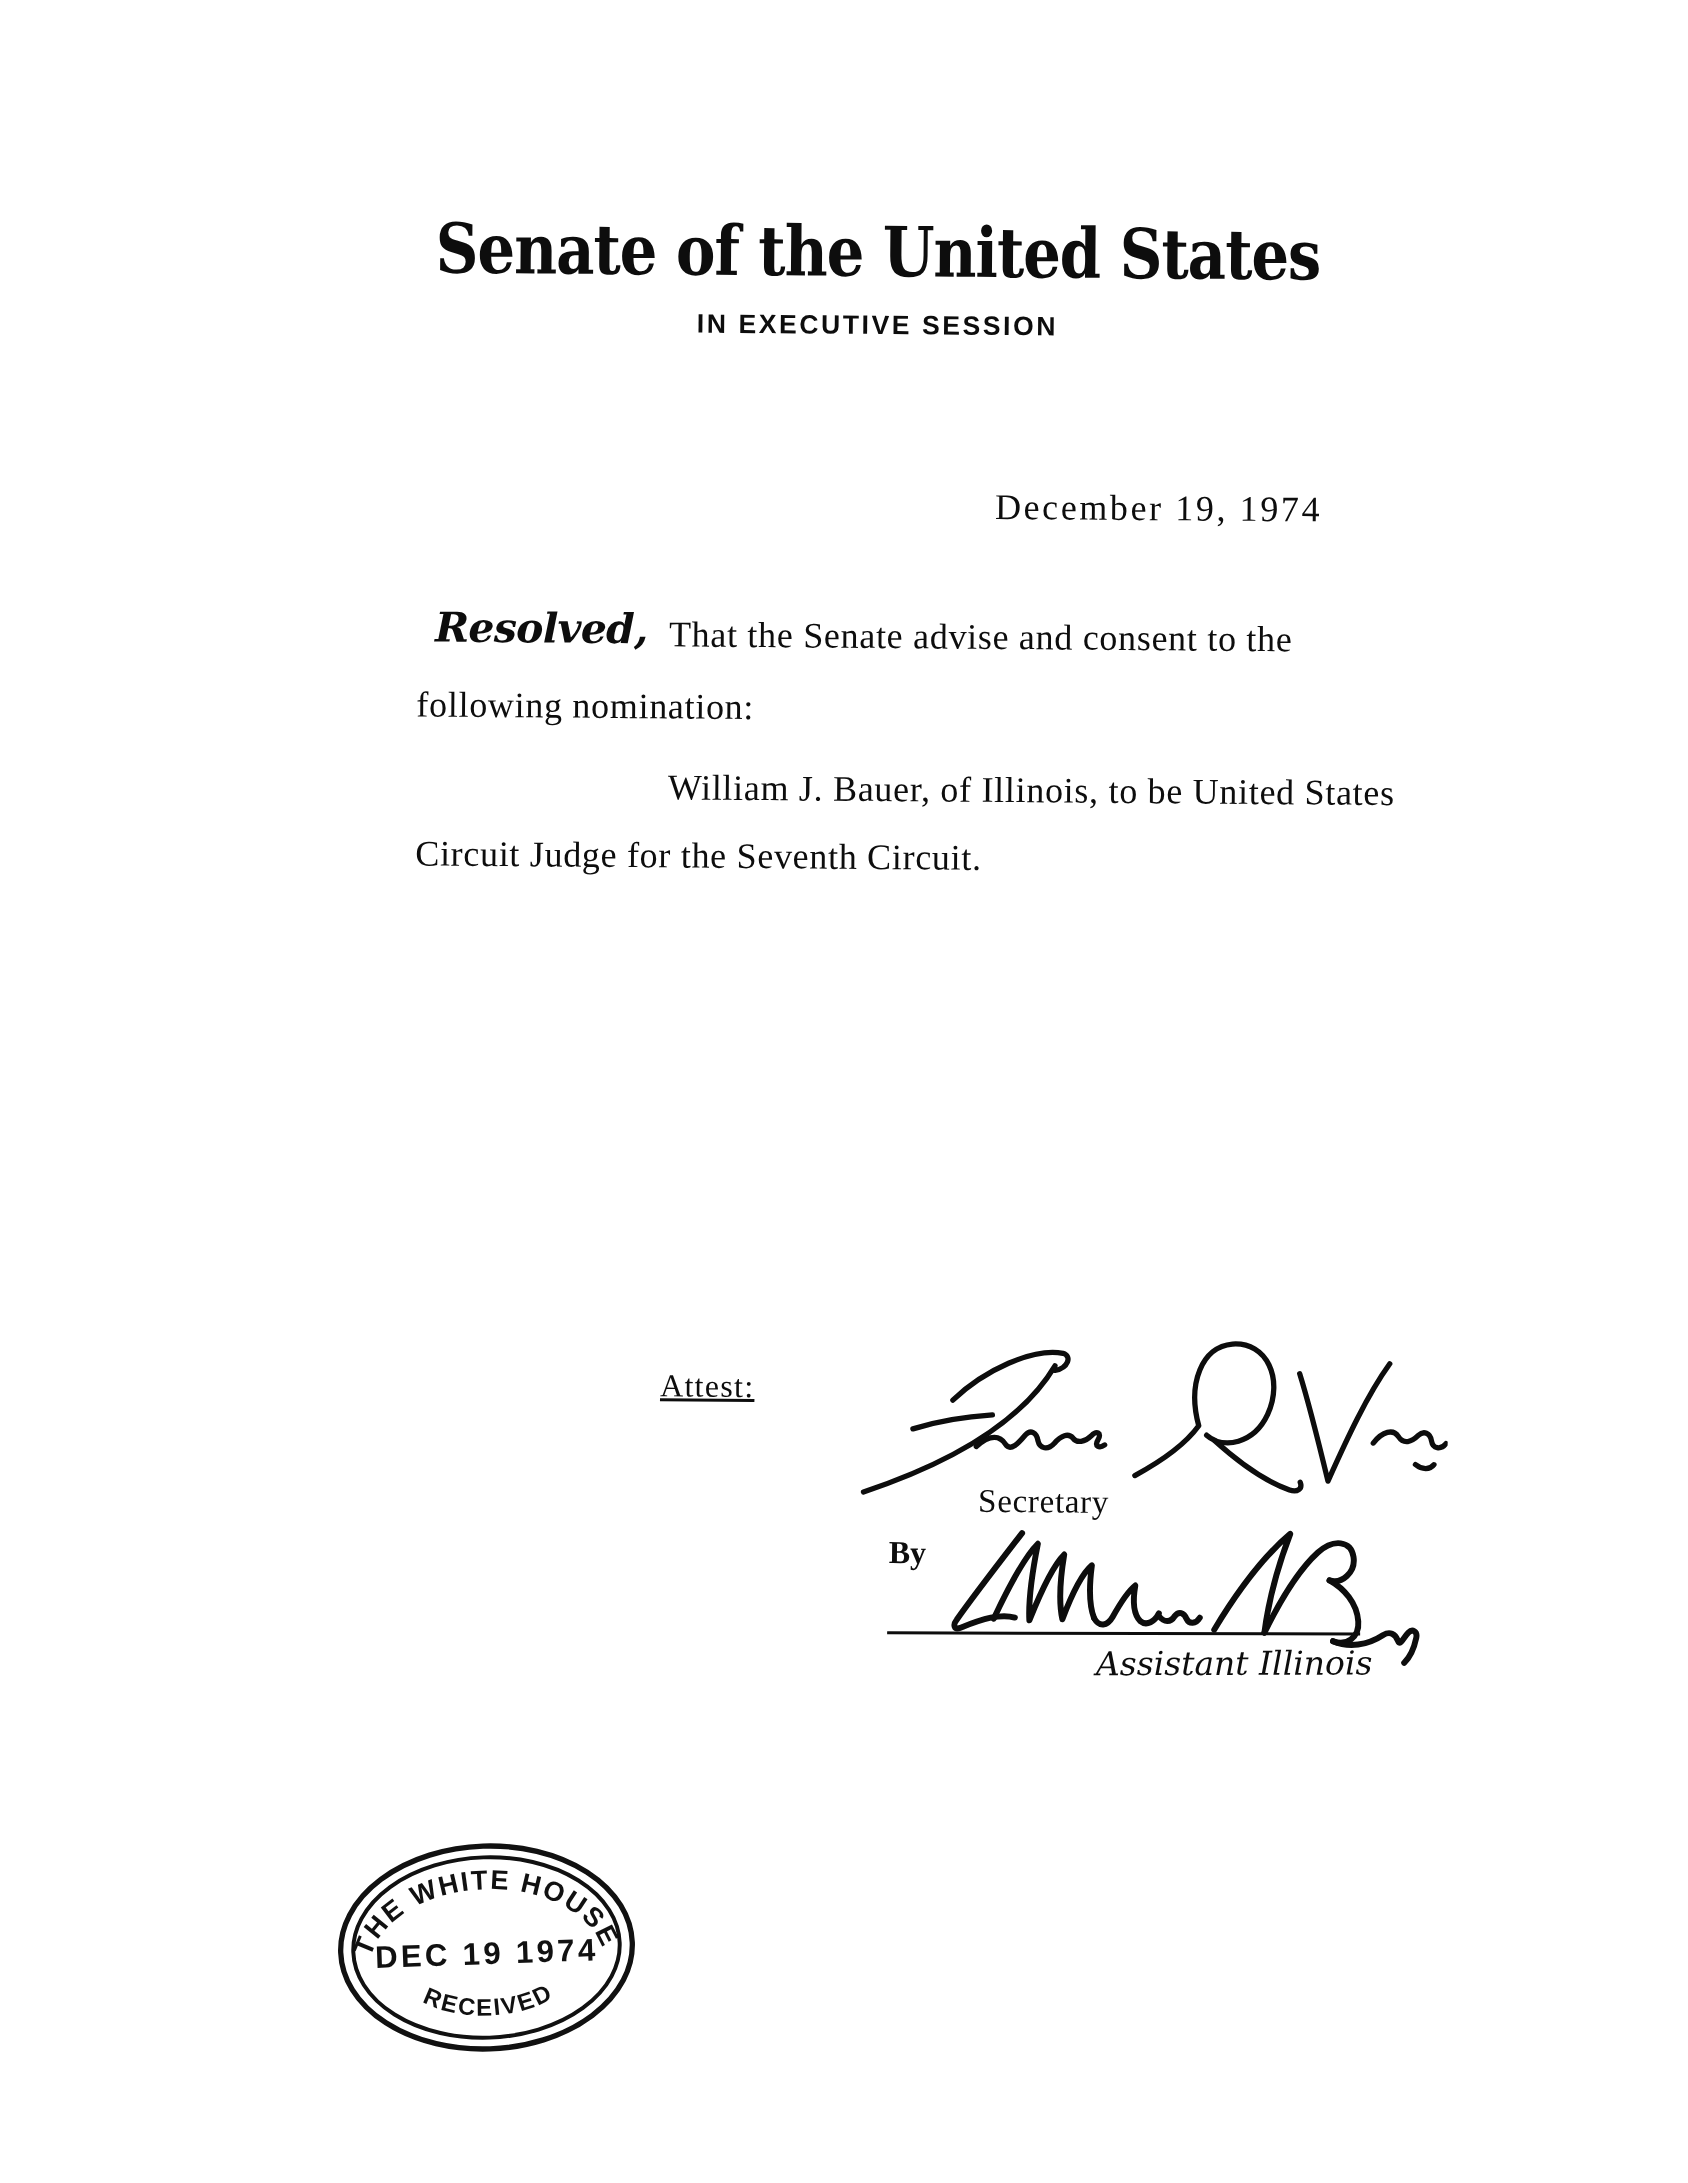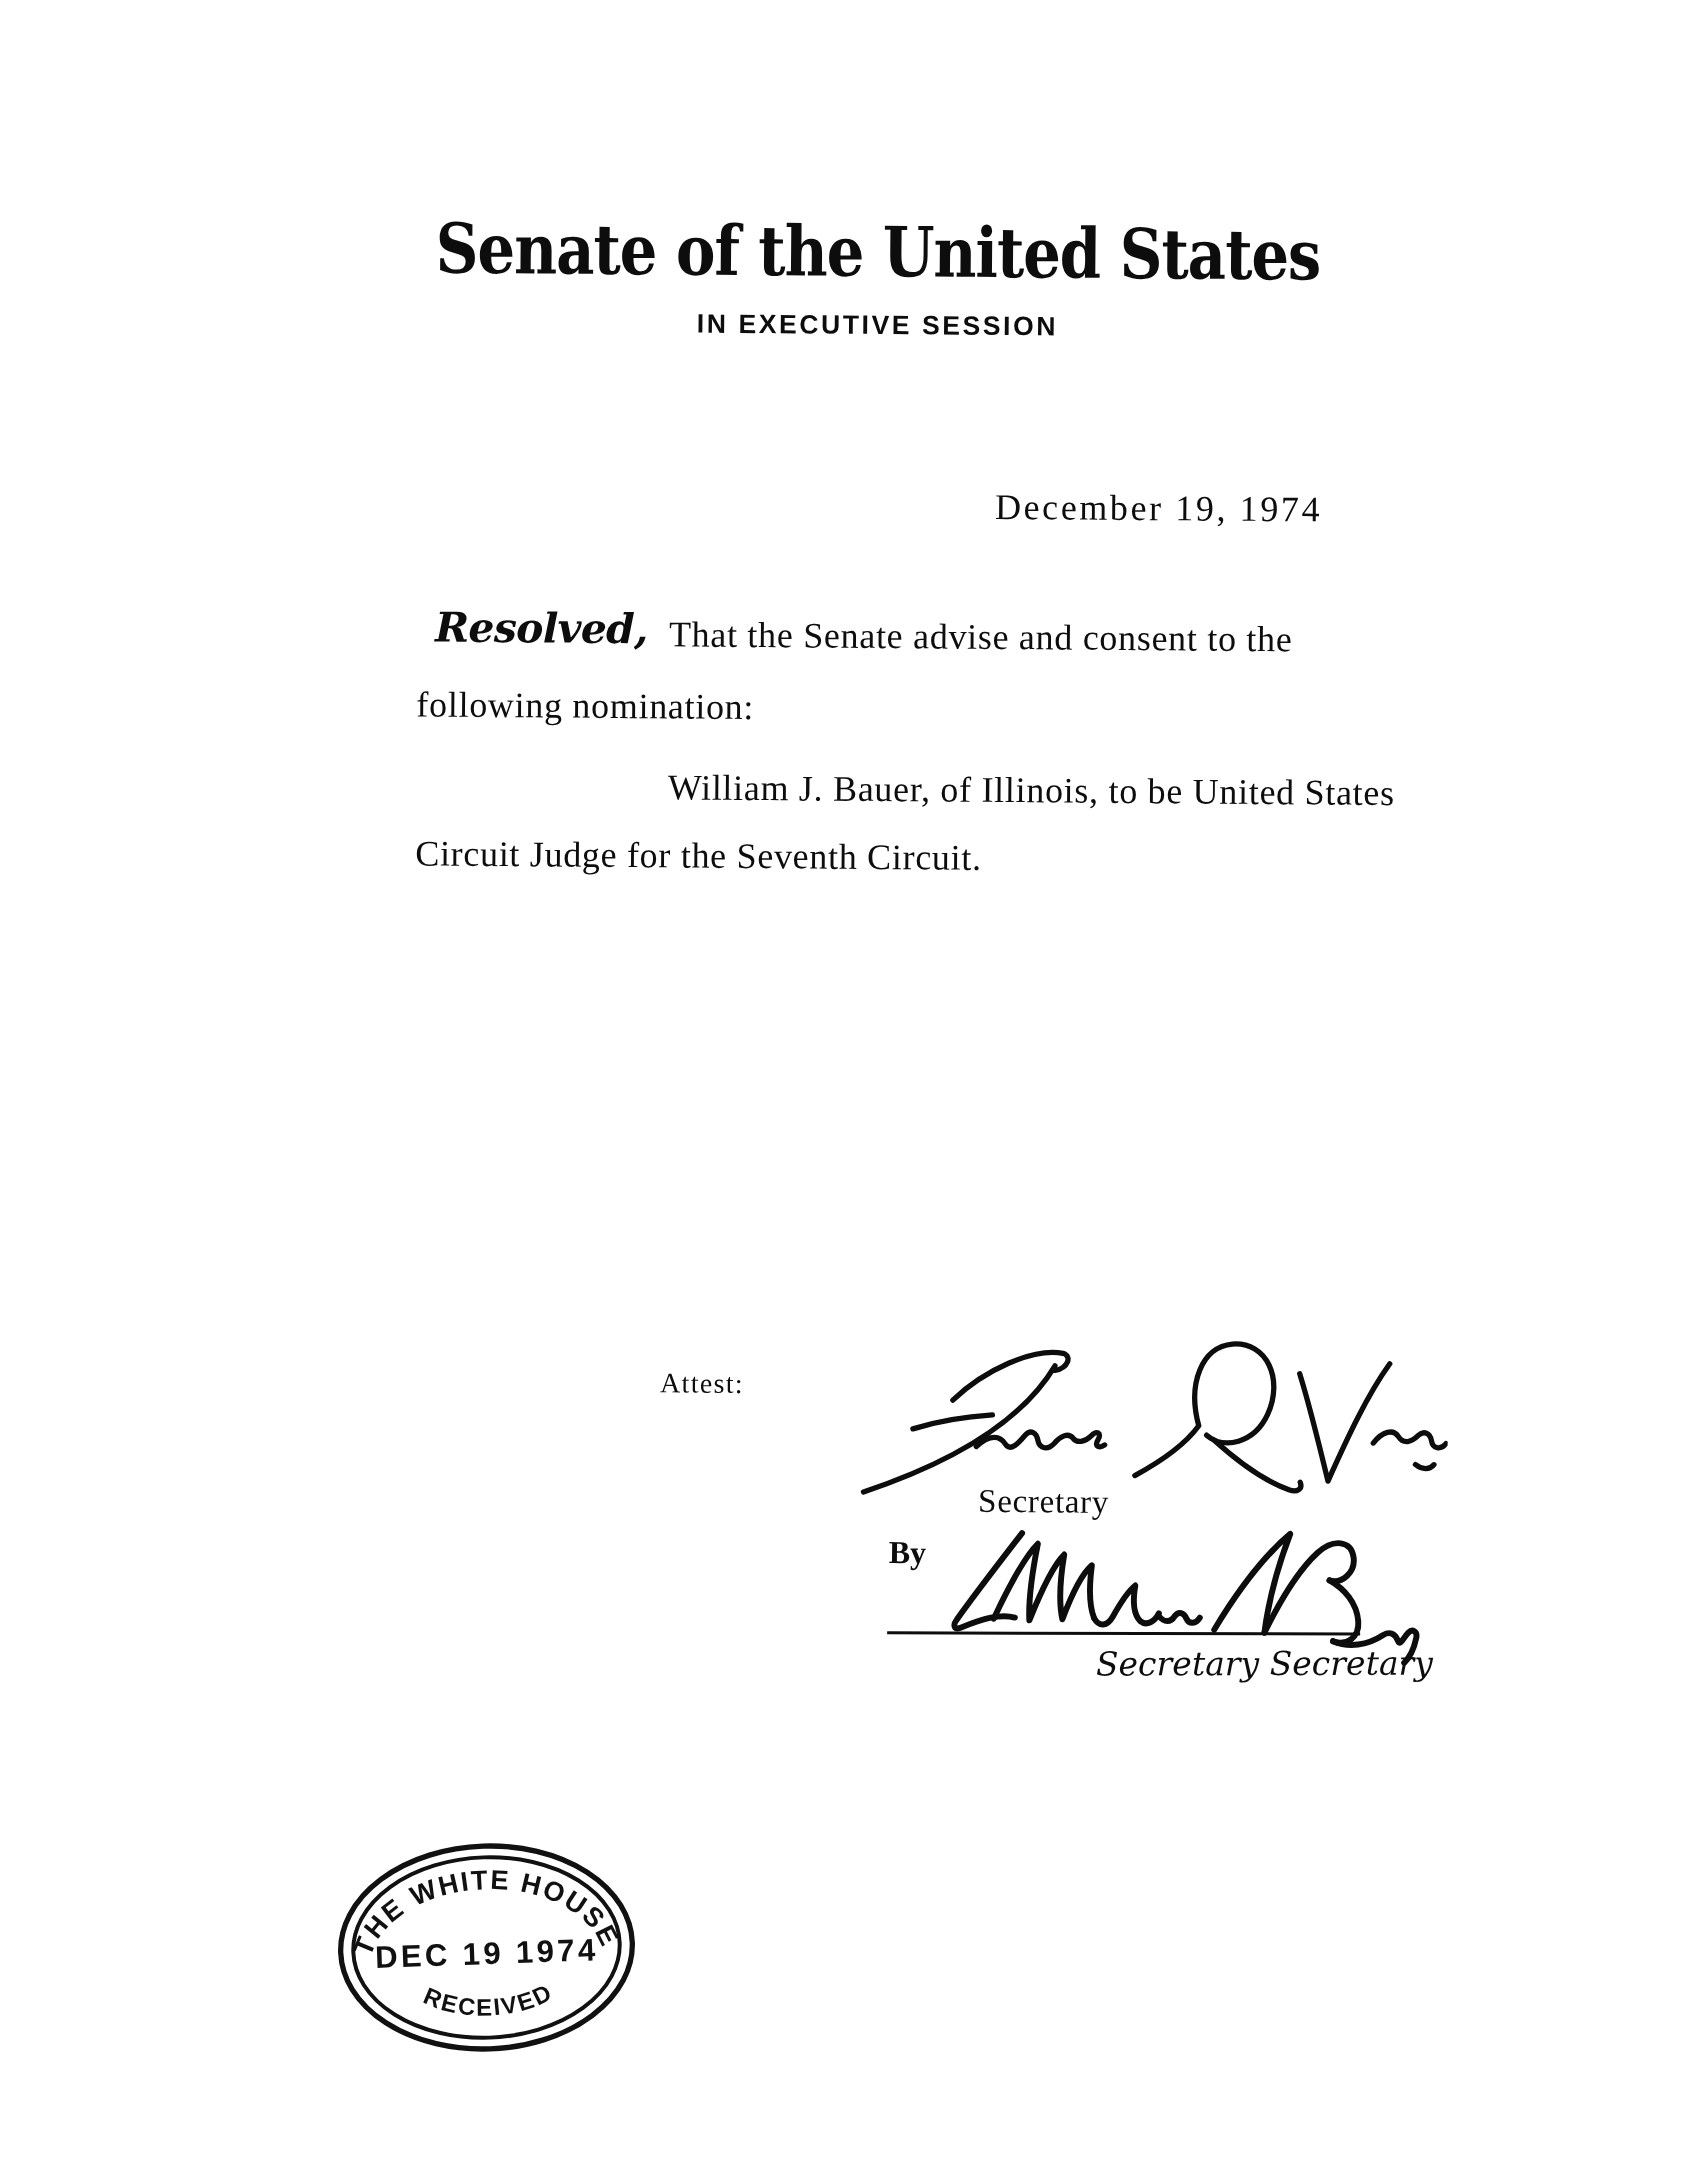--- a/index.html
+++ b/index.html
@@ -41,21 +41,21 @@
   .resolved {
     left:438px; top:607px;
     font-family:"DejaVu Serif",serif;
     font-style:italic; font-weight:bold;
     font-size:41px; letter-spacing:-0.7px;
   }
   .clause1 { left:672px; top:615px; }
   .clause2 { left:420px;  top:687px; }
   .nom1    { left:672px; top:768px; }
   .nom2    { left:420px;  top:836px; }
-  .attest  { left:669px; top:1369px; font-size:28px; letter-spacing:1.3px; }
+  .attest  { left:669px; top:1369px; font-size:32px; letter-spacing:1.3px;text-decoration:underline; }
   .secretary { left:988px; top:1482px; font-size:33px; letter-spacing:0.7px; }
   .bylabel { left:899px; top:1534px; font-size:32px; font-weight:bold;font-family:Liberation Serif, serif; }
   .asst-sec {
     left:1107px; top:1641px;
     font-family:"DejaVu Serif",serif;
     font-style:italic;
     font-size:33px;
     transform:rotate(-0.6deg);
   }
   .sig-underline {
@@ -140,21 +140,21 @@
       <path class="sig-stroke" d="M 238,146 C 246,160 258,158 266,144 C 278,122 290,104 300,96 C 296,120 298,140 308,150 C 318,158 330,150 336,138"></path>
       <path class="sig-stroke" d="M 336,142 C 344,152 354,152 360,142 C 366,134 374,136 378,146 C 382,154 392,154 398,144"></path>
       <path class="sig-stroke" d="M 420,162 C 452,108 492,52 534,16 C 516,64 502,116 496,166"></path>
       <path class="sig-stroke" d="M 496,166 C 522,112 550,68 576,44 C 600,22 626,26 630,50 C 634,74 612,92 594,86"></path>
       <path class="sig-stroke" d="M 594,86 C 616,98 636,120 638,148 C 640,172 620,186 600,178"></path>
       <path class="sig-stroke" d="M 600,178 C 624,188 652,184 676,168 C 686,162 694,166 698,176 C 702,186 706,172 714,164 C 720,158 728,162 726,172 C 722,192 716,202 708,210"></path>
     </svg>
 
     <div class="abs sig-underline"></div>
 
-    <div class="abs asst-sec">Secretary Secretary</div>
+    <div class="abs asst-sec">Assistant Illinois</div>
 
   </div>
 
   <svg class="stamp" viewBox="0 0 460 330">
     <defs>
       <path id="arcTop" d="M 52,195 A 178,118 0 0 1 408,195" fill="none"></path>
       <path id="arcBottom" d="M 95,212 A 146,90 0 0 0 365,212" fill="none"></path>
     </defs>
     <ellipse class="stamp-ring-outer" cx="230" cy="165" rx="220" ry="153"></ellipse>
     <ellipse class="stamp-ring-inner" cx="230" cy="165" rx="201" ry="136"></ellipse>

